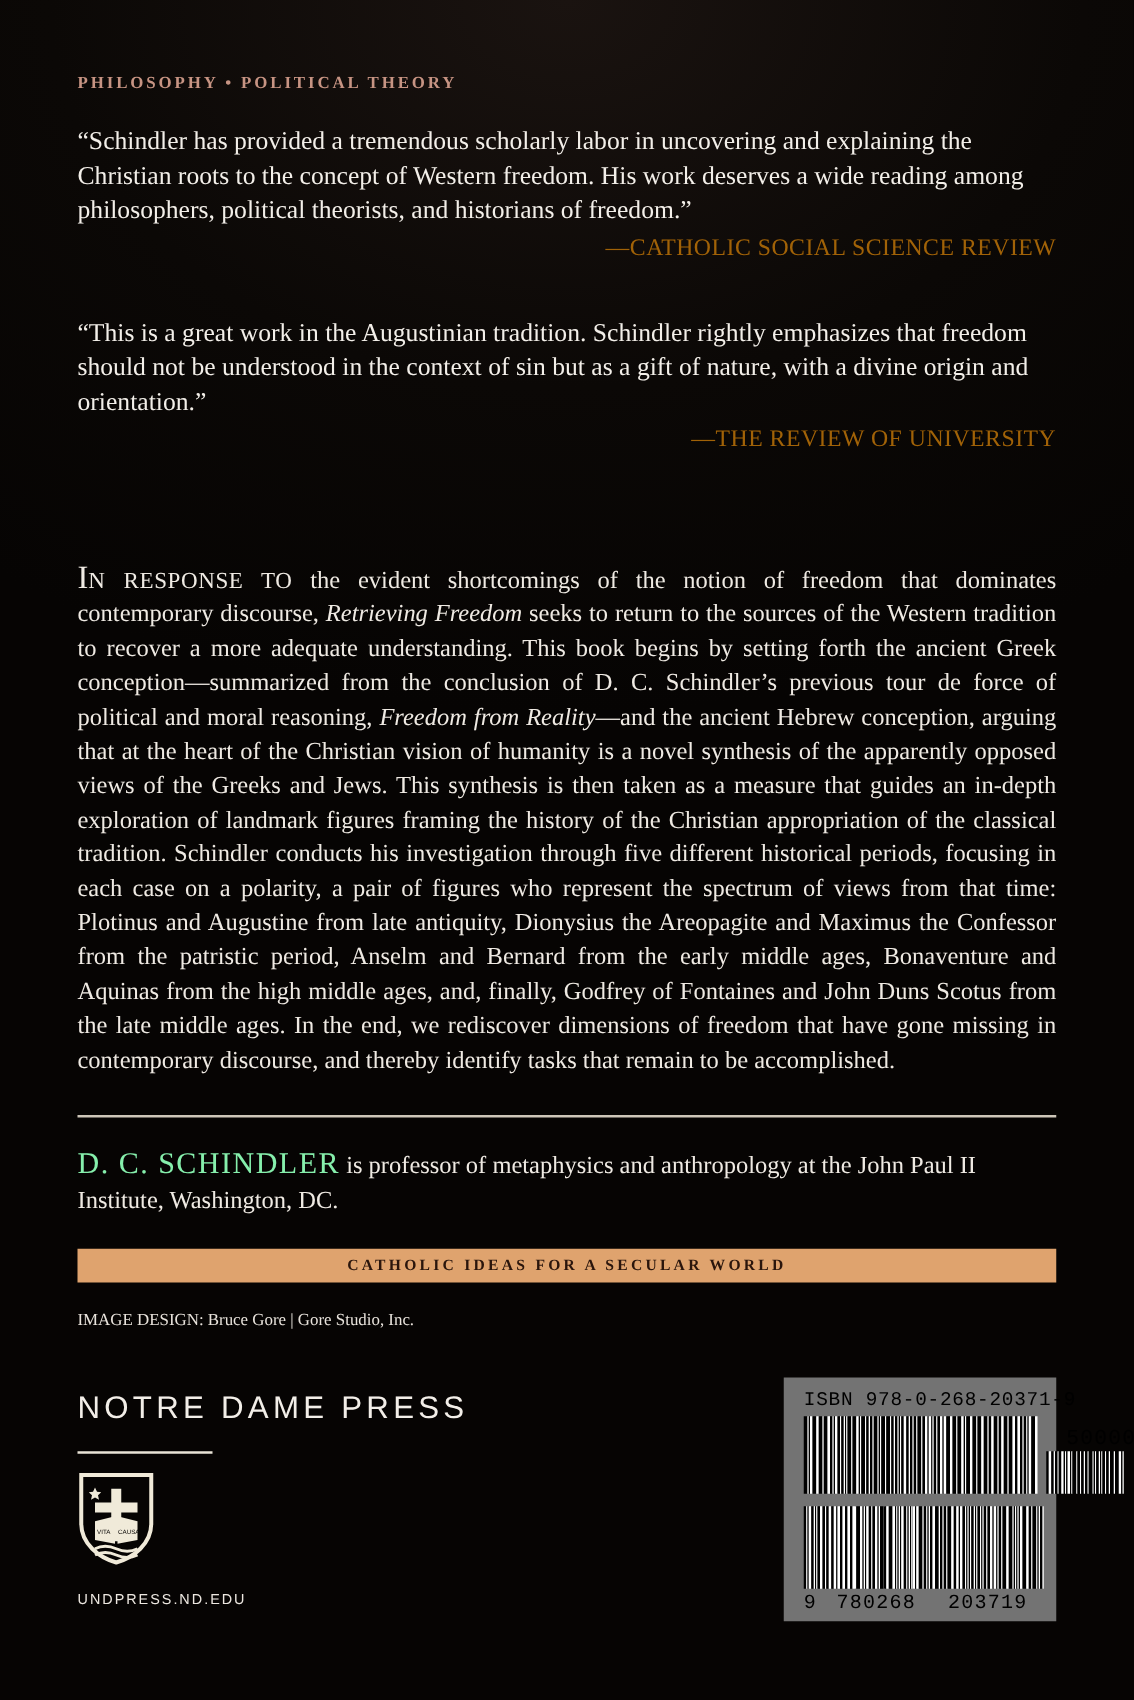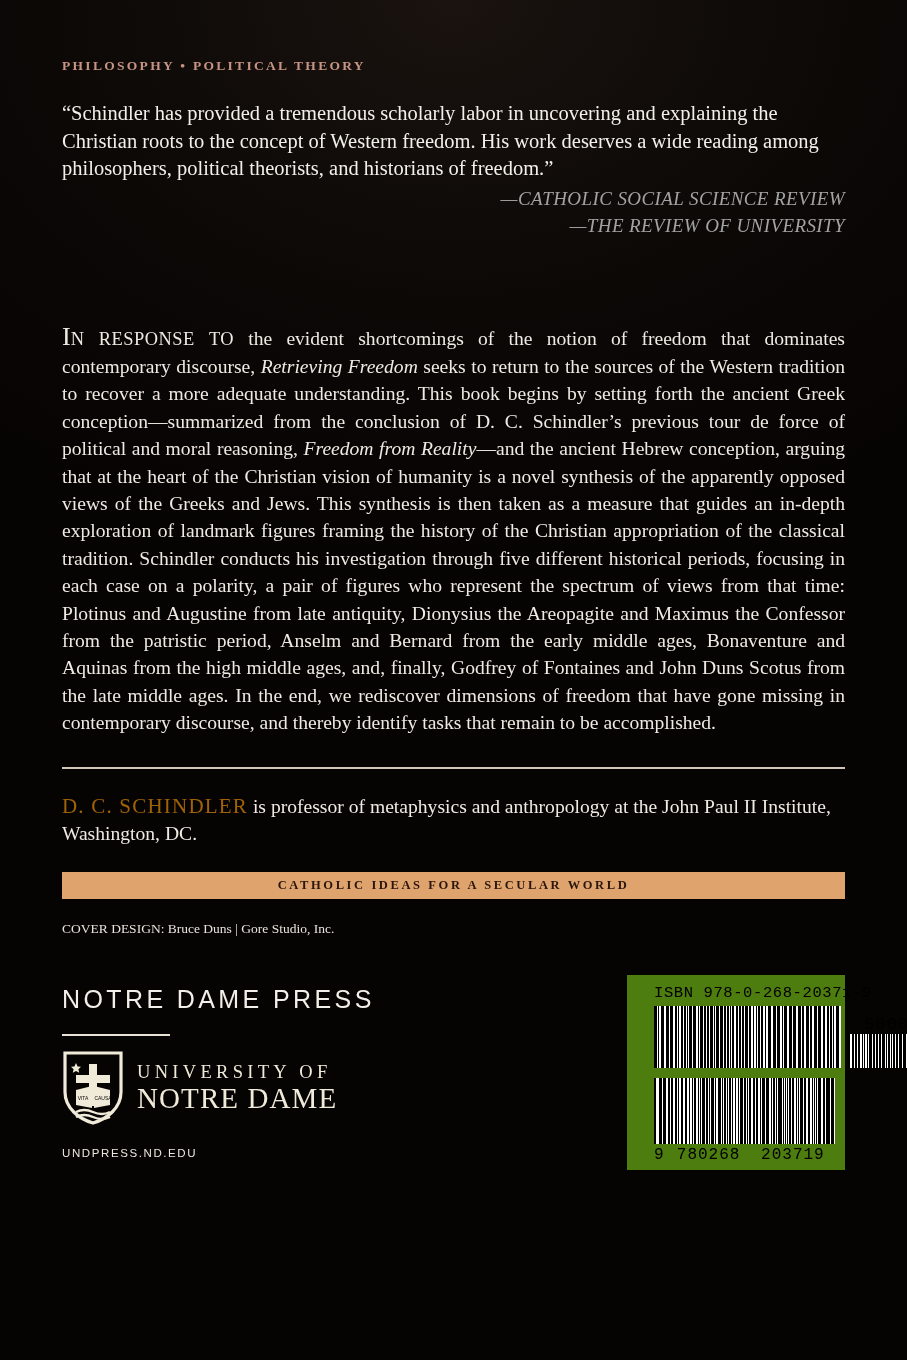--- a/index.html
+++ b/index.html
@@ -36,26 +36,25 @@
 
   
   .blurb{
     color:#f3efe9;
     font-size:20.5px;
     line-height:27.5px;
     margin-top:26px;
   }
   .blurb-2{ margin-top:44px; }
   .attribution{
-    color:#a3a3a3;
+    color:#a16207;
     font-size:19px;
     letter-spacing:.4px;
     text-align:right;
     margin-top:5px;
-    font-style:italic;
   }
 
   
   .description{
     color:#efeae3;
     font-size:19.6px;
     line-height:27.4px;
     text-align:justify;
     margin-top:88px;
   }
@@ -72,22 +71,22 @@
   }
 
   
   .bio{
     color:#efeae3;
     font-size:19.6px;
     line-height:27.4px;
     margin-top:24px;
   }
   .bio .author{
-    color:#a16207;
-    font-size:21px;
+    color:#86efac;
+    font-size:24px;
     letter-spacing:1.2px;
   }
 
   
   .series-banner{
     margin-top:25px;
     background:#dfa36e;
     height:27px;
     display:flex; align-items:center; justify-content:center;
   }
@@ -143,22 +142,22 @@
     margin-top:21px;
     color:#ece7e0;
     font-family:"Liberation Sans", sans-serif;
     font-size:11.5px;
     letter-spacing:1.6px;
   }
 
   
   .barcode-box{
     width:218px;
-    background:#4d7c0f;
-    padding:9px 10px 6px 27px;
+    background:#737373;
+    padding:9px 10px 6px 16px;
   }
   .isbn-text{
     color:#000;
     font-family:"Liberation Mono", monospace;
     font-size:15.5px;
     letter-spacing:.6px;
     text-align:center;
     white-space:nowrap;
   }
   .bars-top{
@@ -192,38 +191,39 @@
 <body>
 
 <div class="cover">
   <div class="inner">
 
     <div class="category">PHILOSOPHY • POLITICAL THEORY</div>
 
     <div class="blurb">“Schindler has provided a tremendous scholarly labor in uncovering and explaining the Christian roots to the concept of Western freedom. His work deserves a wide reading among philosophers, political theorists, and historians of freedom.”</div>
     <div class="attribution">—CATHOLIC SOCIAL SCIENCE REVIEW</div>
 
+    <div class="blurb blurb-2">“This is a great work in the Augustinian tradition. Schindler rightly emphasizes that freedom should not be understood in the context of sin but as a gift of nature, with a divine origin and orientation.”</div>
     <div class="attribution">—THE REVIEW OF UNIVERSITY</div>
 
     <div class="description">
       <span class="dropcap">I</span><span class="smallcaps">N RESPONSE TO</span><span> the evident shortcomings of the notion of freedom that dominates contemporary discourse, </span><i>Retrieving Freedom</i><span> seeks to return to the sources of the Western tradition to recover a more adequate understanding. This book begins by setting forth the ancient Greek conception—summarized from the conclusion of D. C. Schindler’s previous tour de force of political and moral reasoning, </span><i>Freedom from Reality</i><span>—and the ancient Hebrew conception, arguing that at the heart of the Christian vision of humanity is a novel synthesis of the apparently opposed views of the Greeks and Jews. This synthesis is then taken as a measure that guides an in-depth exploration of landmark figures framing the history of the Christian appropriation of the classical tradition. Schindler conducts his investigation through five different historical periods, focusing in each case on a polarity, a pair of figures who represent the spectrum of views from that time: Plotinus and Augustine from late antiquity, Dionysius the Areopagite and Maximus the Confessor from the patristic period, Anselm and Bernard from the early middle ages, Bonaventure and Aquinas from the high middle ages, and, finally, Godfrey of Fontaines and John Duns Scotus from the late middle ages. In the end, we rediscover dimensions of freedom that have gone missing in contemporary discourse, and thereby identify tasks that remain to be accomplished.</span>
     </div>
 
     <div class="rule"></div>
 
     <div class="bio">
       <span class="author">D. C. SCHINDLER</span><span> is professor of metaphysics and anthropology at the John Paul II Institute, Washington, DC.</span>
     </div>
 
     <div class="series-banner">
       <span>CATHOLIC IDEAS FOR A SECULAR WORLD</span>
     </div>
 
     <div class="credits">
-      <div>COVER DESIGN: Bruce Duns | Gore Studio, Inc.</div>
+      <div>IMAGE DESIGN: Bruce Gore | Gore Studio, Inc.</div>
     </div>
 
     <div class="bottom">
 
       <div class="publisher">
         <div class="press-name">NOTRE DAME PRESS</div>
         <div class="press-rule"></div>
 
         <div class="und-logo">
           <svg width="62" height="76" viewBox="0 0 62 76">
@@ -231,24 +231,20 @@
             <rect x="27" y="14" width="8" height="42" fill="#f0ead9"></rect>
             <rect x="14" y="25" width="34" height="8" fill="#f0ead9"></rect>
             <path d="M14 40 L30 36 L30 58 L14 55 Z" fill="#f0ead9"></path>
             <path d="M48 40 L32 36 L32 58 L48 55 Z" fill="#f0ead9"></path>
             <text x="21" y="50" font-family="Liberation Sans, sans-serif" font-size="5" fill="#0a0806" text-anchor="middle">VITA</text>
             <text x="41" y="50" font-family="Liberation Sans, sans-serif" font-size="5" fill="#0a0806" text-anchor="middle">CAUSA</text>
             <path d="M14 62 Q22 58 31 62 Q40 66 48 62" fill="none" stroke="#f0ead9" stroke-width="2.4"></path>
             <path d="M14 67 Q22 63 31 67 Q40 71 48 67" fill="none" stroke="#f0ead9" stroke-width="2.4"></path>
             <path d="M14 13 l1.6 3.4 3.4 .4 -2.6 2.4 .8 3.6 -3.2 -1.9 -3.2 1.9 .8 -3.6 -2.6 -2.4 3.4 -.4 Z" fill="#f0ead9"></path>
           </svg>
-          <div class="und-words">
-            <div class="und-line1">UNIVERSITY OF</div>
-            <div class="und-line2">NOTRE DAME</div>
-          </div>
         </div>
 
         <div class="url">UNDPRESS.ND.EDU</div>
       </div>
 
       <div class="barcode-box">
         <div class="isbn-text">ISBN 978-0-268-20371-9</div>
         <div class="bars-top">
           <div class="bars" id="bars-isbn" style="flex:1">
               <i style="width:3px"></i>

